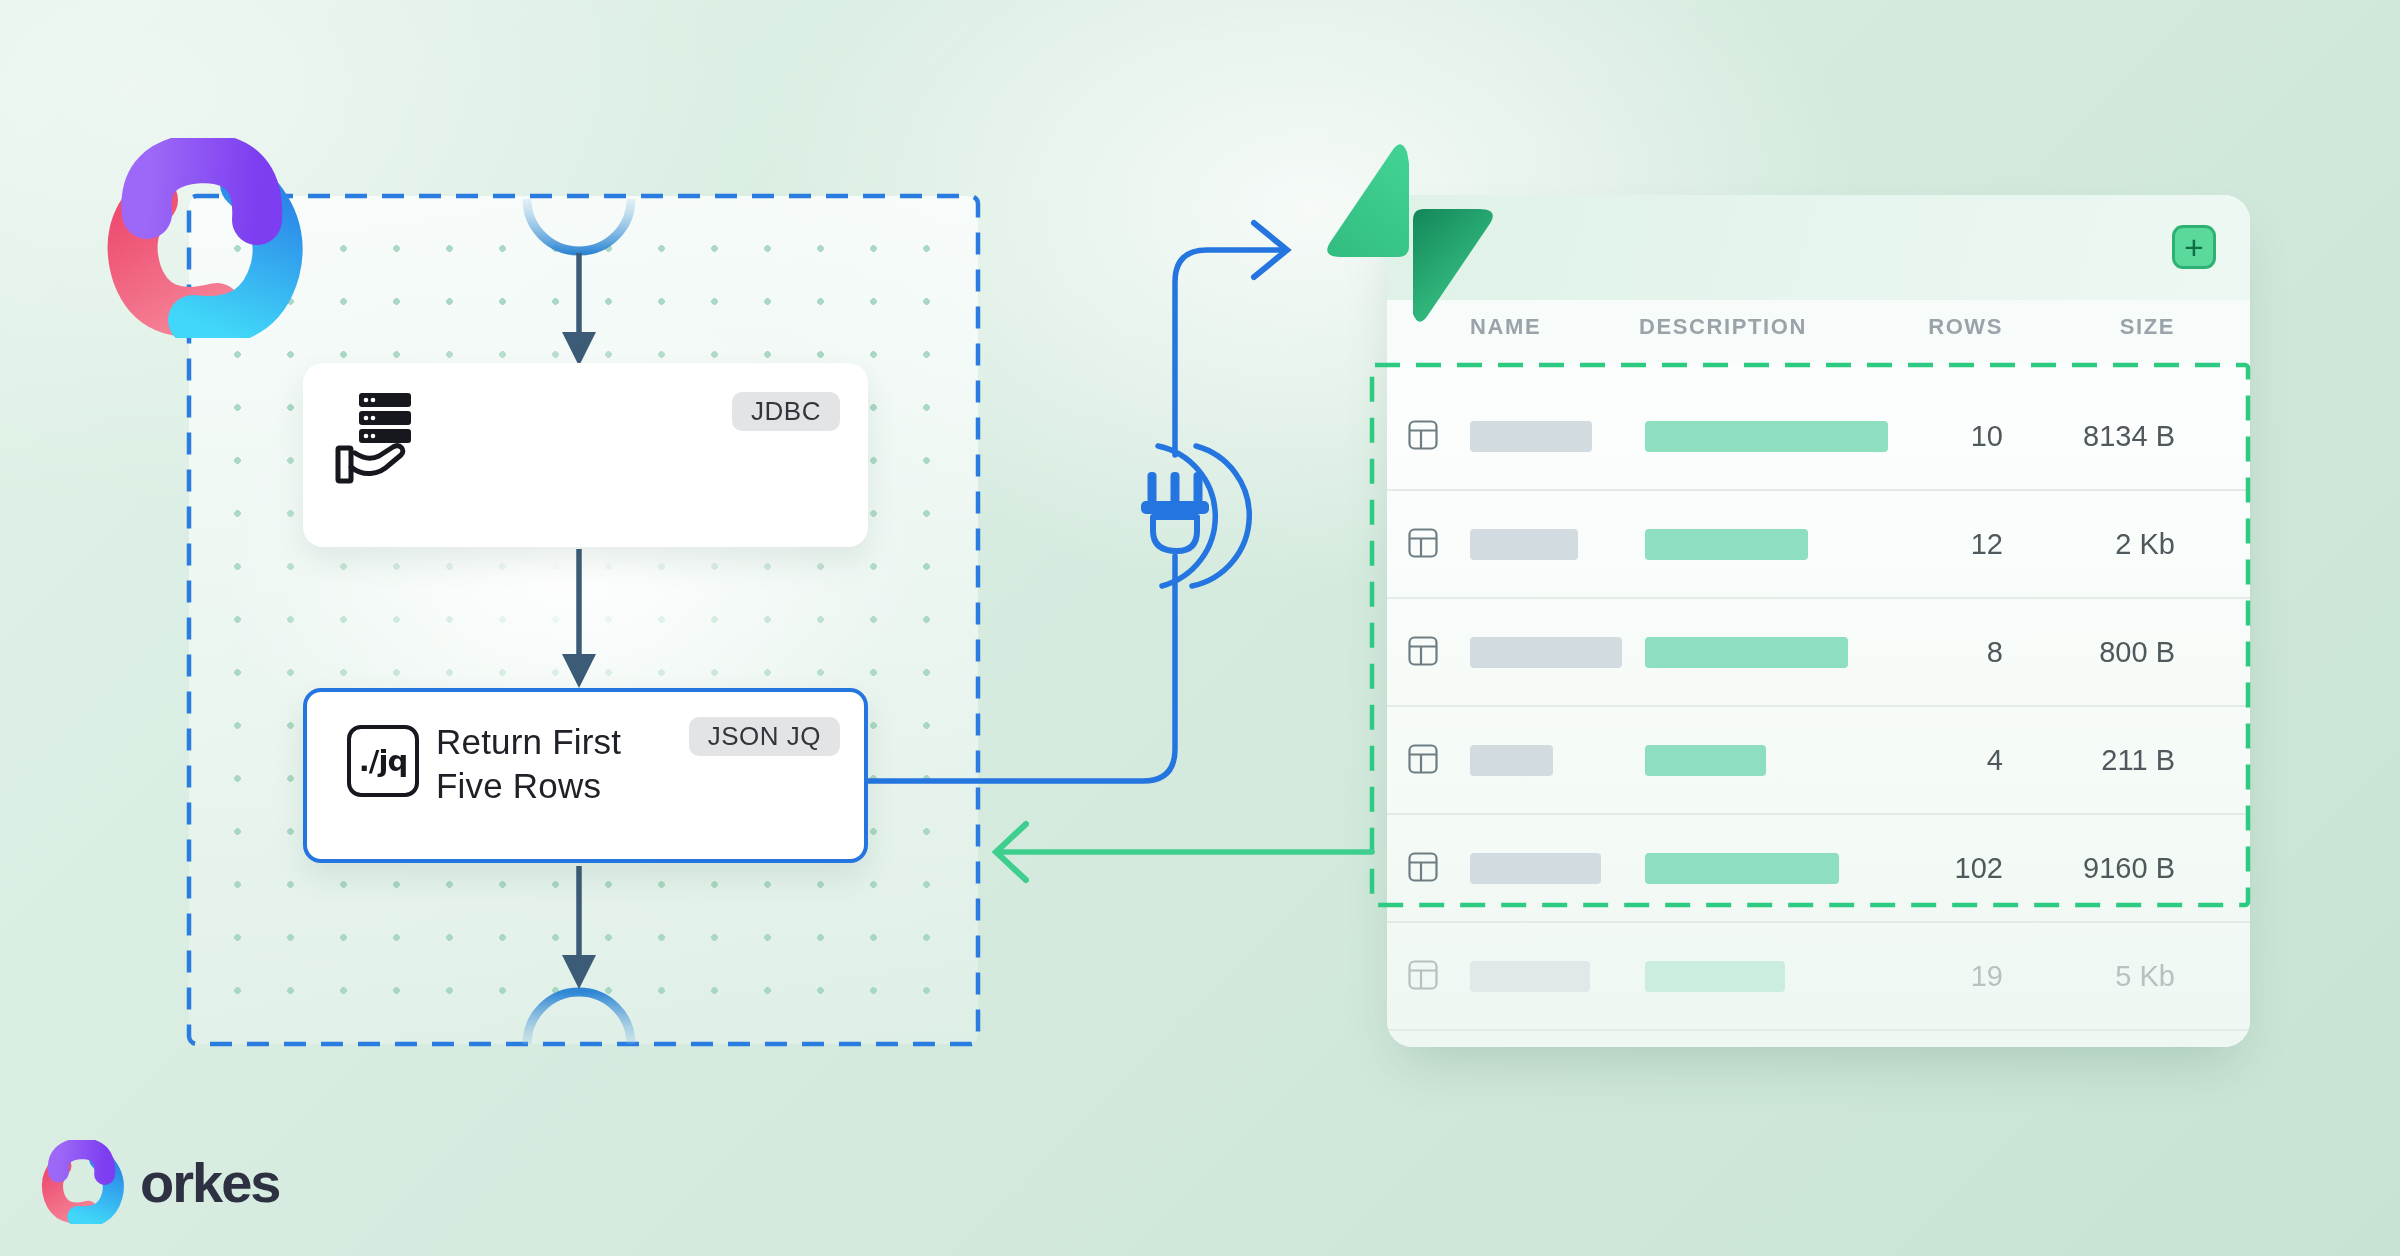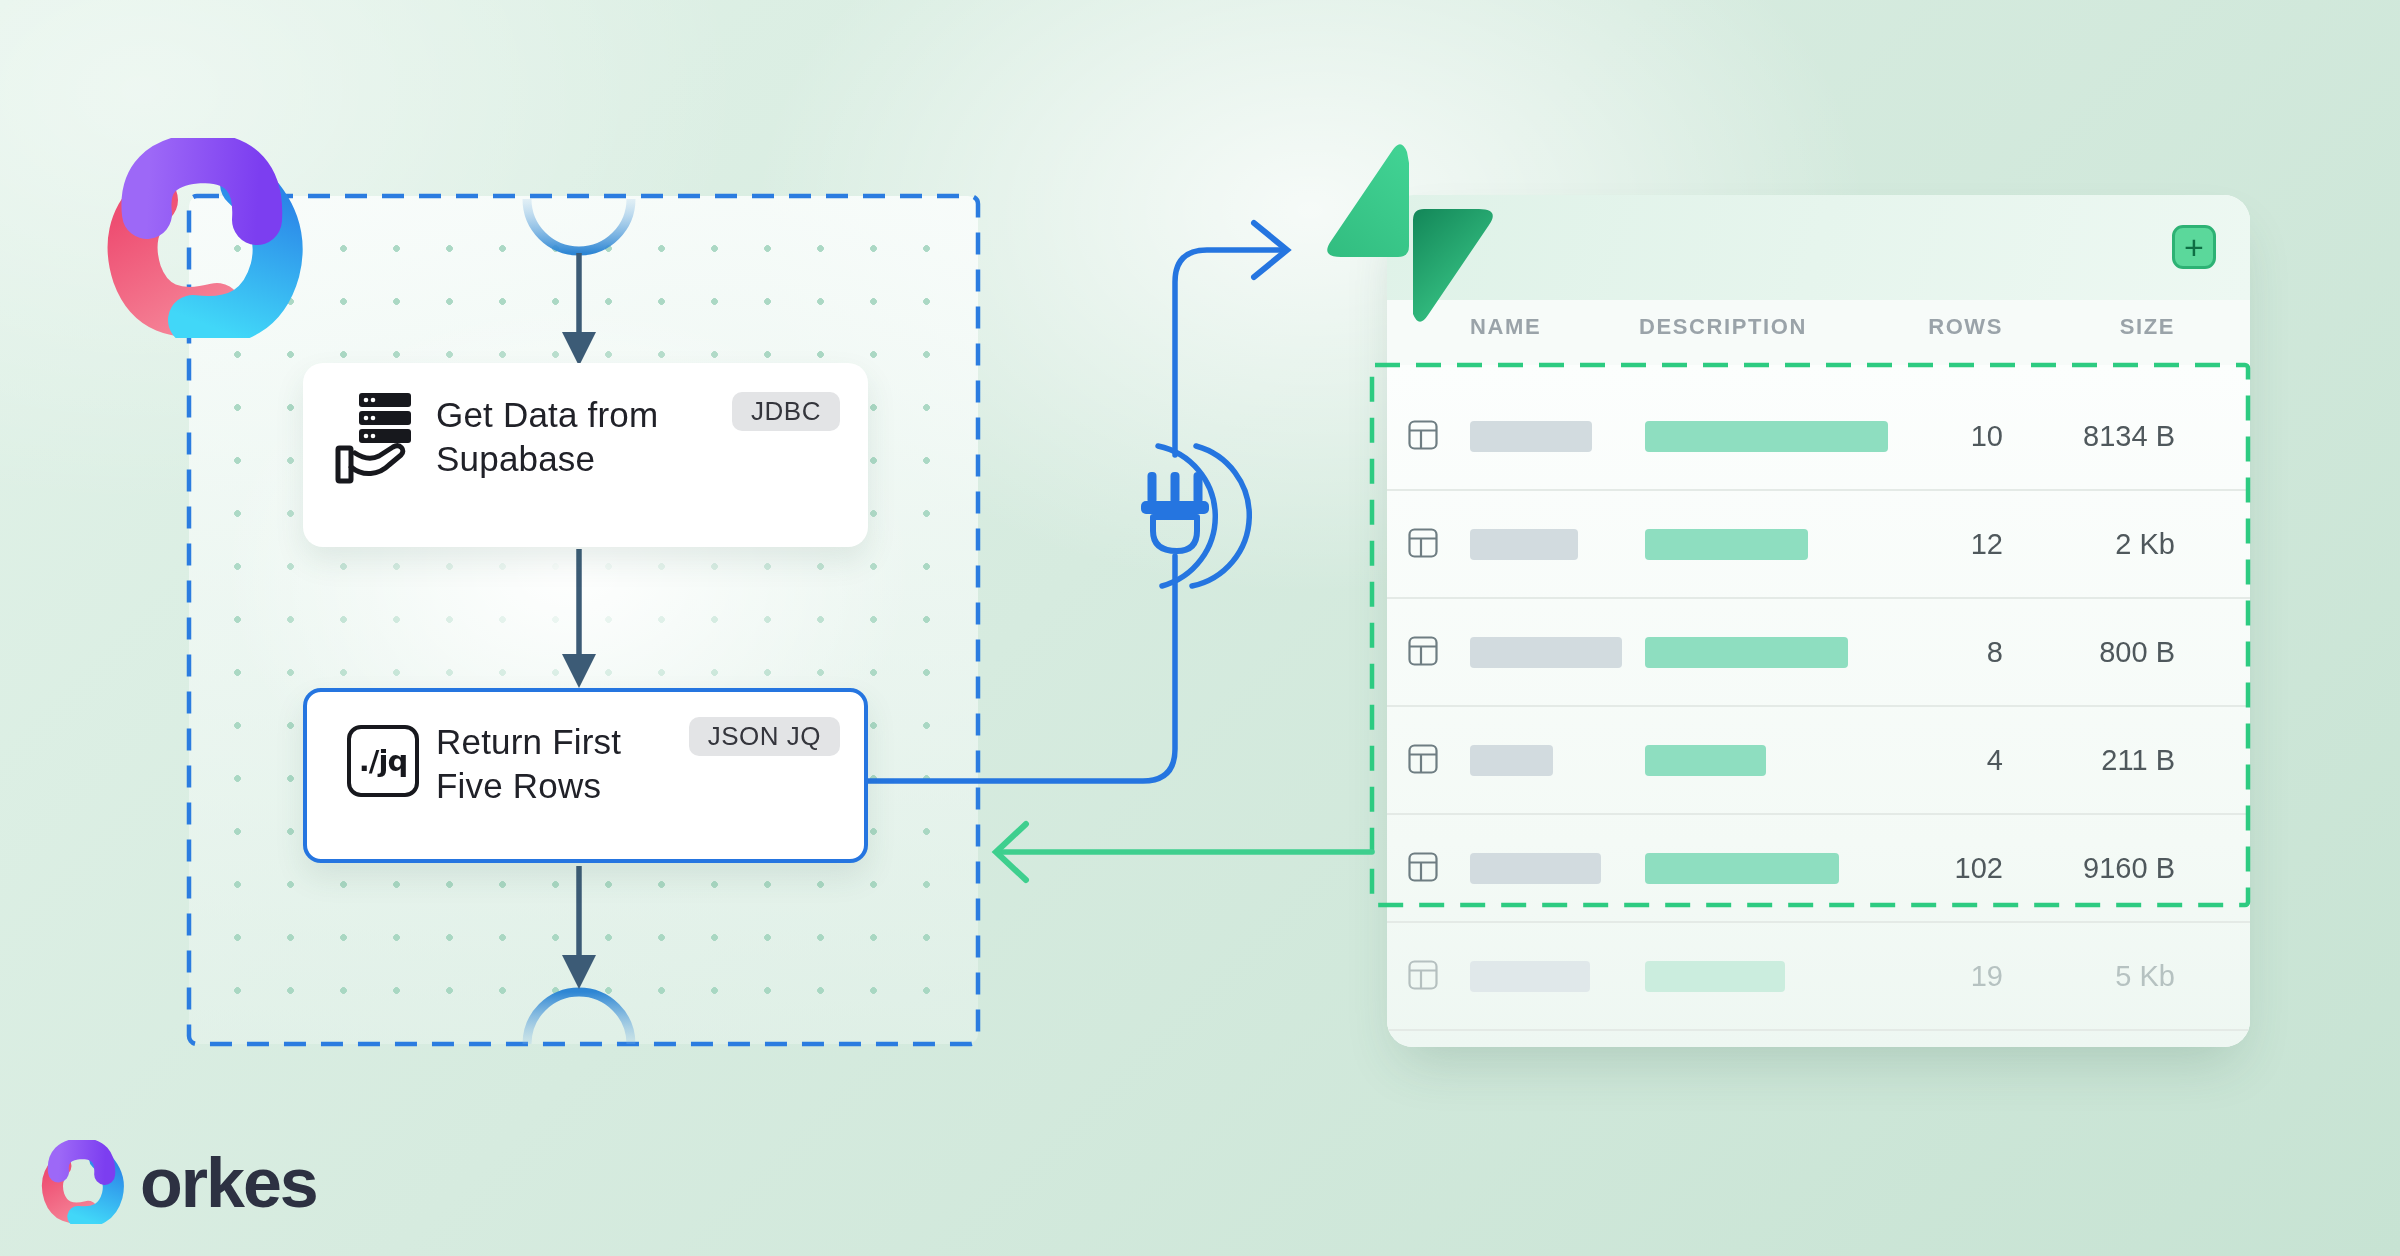--- a/index.html
+++ b/index.html
@@ -80,21 +80,21 @@
     position:absolute;left:785px;top:30px;width:44px;height:44px;box-sizing:border-box;
     background:#5bd89b;border:3px solid #2db274;border-radius:11px;
     display:flex;align-items:center;justify-content:center;
     color:#0e6f44;font-size:34px;line-height:34px;font-weight:400;cursor:pointer;
   }
   
   .overlay{position:absolute;left:0;top:0;z-index:3;pointer-events:none;}
   
   .footer-brand{position:absolute;left:40px;top:1140px;z-index:5;display:flex;align-items:center;gap:16px;}
   .footer-brand .word{
-    font-size:70px;font-weight:bold;color:#2d3142;letter-spacing:-2px;line-height:80px;
+    font-size:56px;font-weight:bold;color:#2d3142;letter-spacing:-2px;line-height:80px;
     margin-top:1px;
   }
 </style>
 </head>
 <body>
 
 <div class="workflow">
   <div class="dots"></div>
   <div class="glow"></div>
 </div>
@@ -288,24 +288,20 @@
       <circle cx="31" cy="27" r="2.3"></circle>
         <circle cx="38" cy="27" r="2.3"></circle>
       <circle cx="31" cy="45" r="2.3"></circle>
         <circle cx="38" cy="45" r="2.3"></circle>
     </g>
     <g fill="none" stroke="#17181d" stroke-width="5" stroke-linecap="round" stroke-linejoin="round">
       <rect x="3" y="57" width="13" height="33" rx="1.5"></rect>
       <path d="M16 76 C28 86 44 84 54 74 L66 64 C71 59 65 52 58 56 L44 65 C34 70 26 66 20 62"></path>
     </g>
   </svg>
-  <div class="card-title">
-    <div>Get Data from</div>
-    <div>Supabase</div>
-  </div>
   <div class="badge">JDBC</div>
 </div>
 
 <div class="card second">
   <div class="jq-box">./jq</div>
   <div class="card-title">
     <div>Return First</div>
     <div>Five Rows</div>
   </div>
   <div class="badge">JSON JQ</div>

